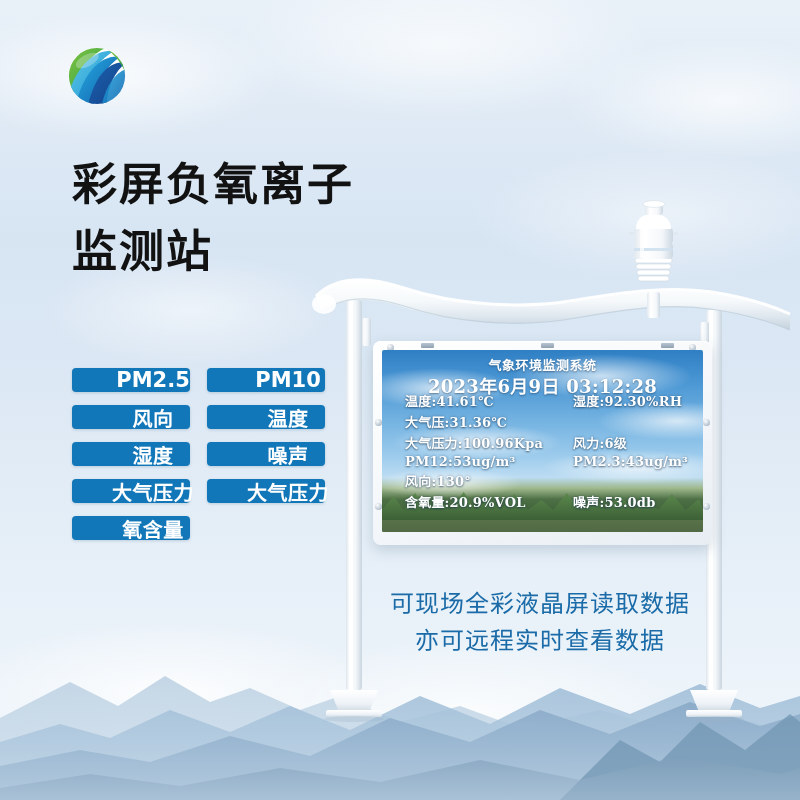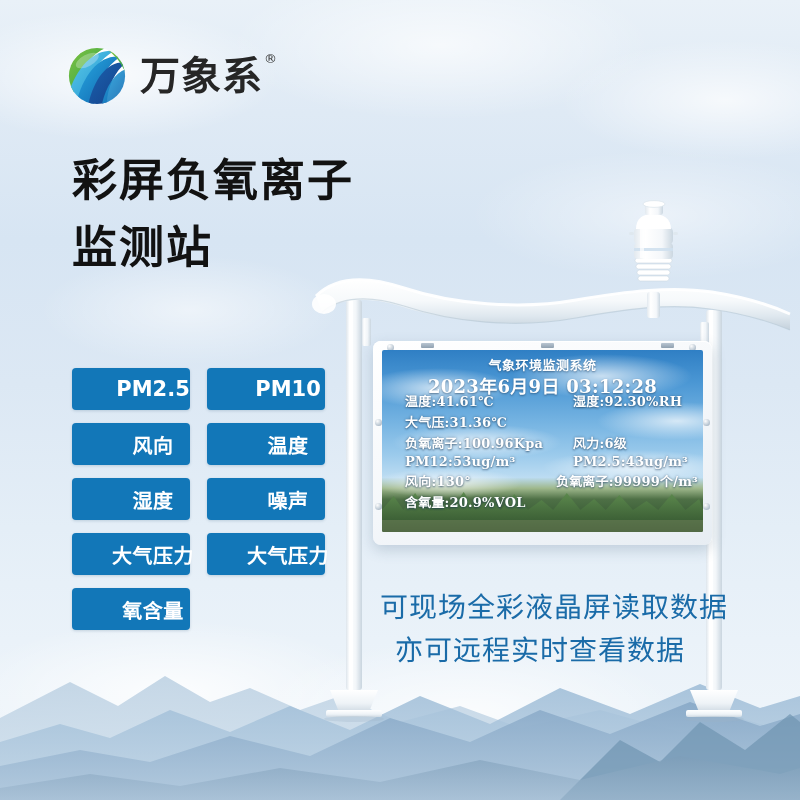--- a/index.html
+++ b/index.html
@@ -76,39 +76,39 @@
     top: -4px; right: -15px;
     font-size: 13px;
     font-weight: 400;
     color: #333;
   }
 
   
   .headline {
     position: absolute;
     left: 72px; top: 152px;
-    font-family: Liberation Mono, monospace;
+    font-family: Liberation Sans, sans-serif;
     font-size: 45px;
     font-weight: 700;
     color: #121212;
     line-height: 1.48;
     letter-spacing: 2px;
     white-space: nowrap;
   }
 
   
   .tag-grid {
     position: absolute;
     left: 72px; top: 368px;
     display: grid;
     grid-template-columns: 118px 118px;
     gap: 13px 17px;
   }
   .tag {
-    height: 42px;
+    height: 24px;
     border-radius: 4px;
     background: #1277b8;
     color: #ffffff;
     display: flex;
     align-items: center;
     justify-content: center;
     font-family: "DejaVu Sans", sans-serif;
     font-size: 20px;
     font-weight: 600;
     letter-spacing: .5px;
@@ -214,21 +214,21 @@
     background: radial-gradient(circle at 35% 30%, #fdfdfd, #b9c6d2 65%, #8b9aa8);
   }
 
   
   .caption {
     position: absolute;
     left: 380px; top: 586px;
     width: 320px;
     text-align: center;
     font-family: "DejaVu Sans", sans-serif;
-    font-size: 28px;
+    font-size: 24px;
     font-weight: 500;
     color: #1a6ba8;
     line-height: 1.55;
     letter-spacing: 1px;
     white-space: nowrap;
   }
 </style>
 </head>
 <body>
 
@@ -295,23 +295,20 @@
         <rect x="0" y="0" width="64" height="64" fill="#ffffff"></rect>
         <path d="M-6,40 C6,8 26,-4 44,2 C30,6 18,20 12,40 C8,52 2,58 -6,60 Z" fill="url(#gGreen)"></path>
         <path d="M2,52 C12,20 30,4 50,6 C36,14 24,28 20,50 C17,60 10,64 2,64 Z" fill="url(#gCyan)"></path>
         <path d="M10,62 C18,30 34,10 56,12 C42,22 32,36 30,58 C29,64 22,66 10,66 Z" fill="url(#gBlue)"></path>
         <path d="M22,66 C28,36 42,16 62,18 C50,28 42,44 42,64 Z" fill="url(#gDark)"></path>
         <path d="M36,66 C40,44 50,28 64,24 L64,66 Z" fill="url(#gBlue)" opacity=".9"></path>
         <path d="M46,4 C56,10 62,20 63,32 C58,20 52,12 44,6 Z" fill="url(#gGreen)"></path>
         <ellipse cx="22" cy="16" rx="13" ry="6" fill="#ffffff" opacity=".28" transform="rotate(-28 22 16)"></ellipse>
       </g>
     </svg>
-    <div class="logo-text">
-      <span>万象系</span><span class="logo-reg">®</span>
-    </div>
   </div>
 
   <div class="headline">
     <div>彩屏负氧离子</div>
     <div>监测站</div>
   </div>
 
   <svg class="station" viewBox="0 0 800 800">
     <defs>
       <linearGradient id="postG" x1="0" y1="0" x2="1" y2="0">
@@ -442,33 +439,33 @@
 
       <div class="scr-rows">
         <div class="scr-row">
           <div class="scr-cell left">温度:41.61℃</div>
           <div class="scr-cell right">湿度:92.30%RH</div>
         </div>
         <div class="scr-row">
           <div class="scr-cell left">大气压:31.36℃</div>
         </div>
         <div class="scr-row">
-          <div class="scr-cell left">负氧离子:100.96Kpa</div>
+          <div class="scr-cell left">大气压力:100.96Kpa</div>
           <div class="scr-cell right">风力:6级</div>
         </div>
         <div class="scr-row">
           <div class="scr-cell left">PM12:53ug/m³</div>
-          <div class="scr-cell right">PM2.5:43ug/m³</div>
+          <div class="scr-cell right">PM2.3:43ug/m³</div>
         </div>
         <div class="scr-row">
           <div class="scr-cell left">风向:130°</div>
-          <div class="scr-cell right">负氧离子:99999个/m³</div>
         </div>
         <div class="scr-row">
           <div class="scr-cell left">含氧量:20.9%VOL</div>
+          <div class="scr-cell right">噪声:53.0db</div>
         </div>
       </div>
     </div>
   </div>
 
   <div class="tag-grid">
     <div class="tag latin">PM2.5</div>
     <div class="tag latin">PM10</div>
     <div class="tag">风向</div>
     <div class="tag">温度</div>

